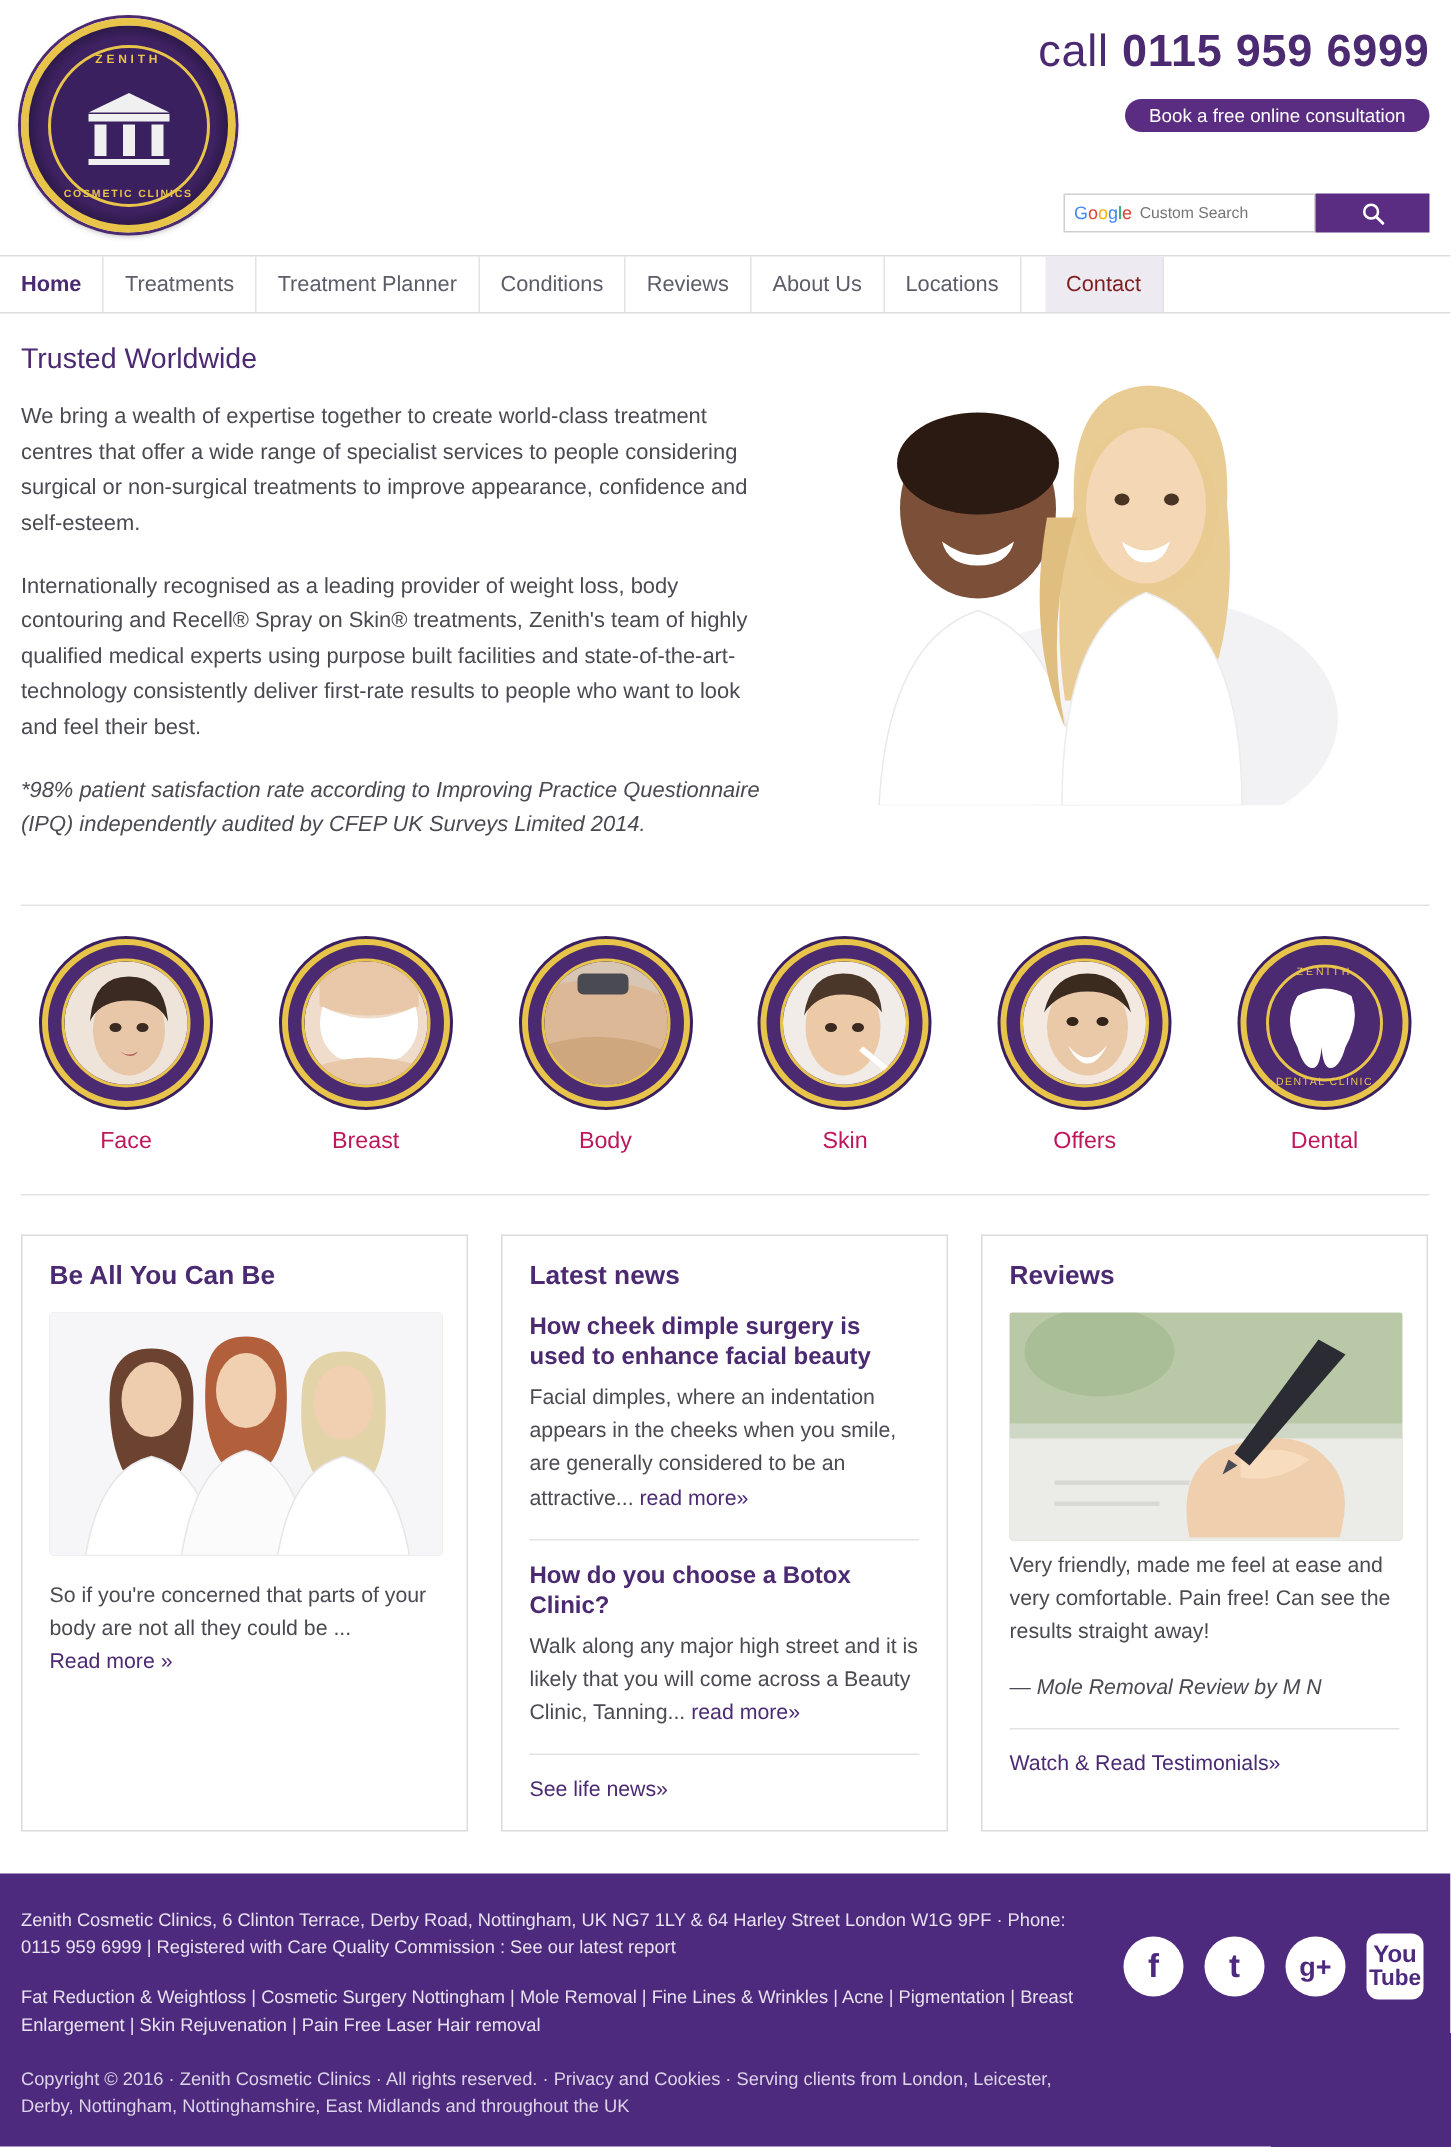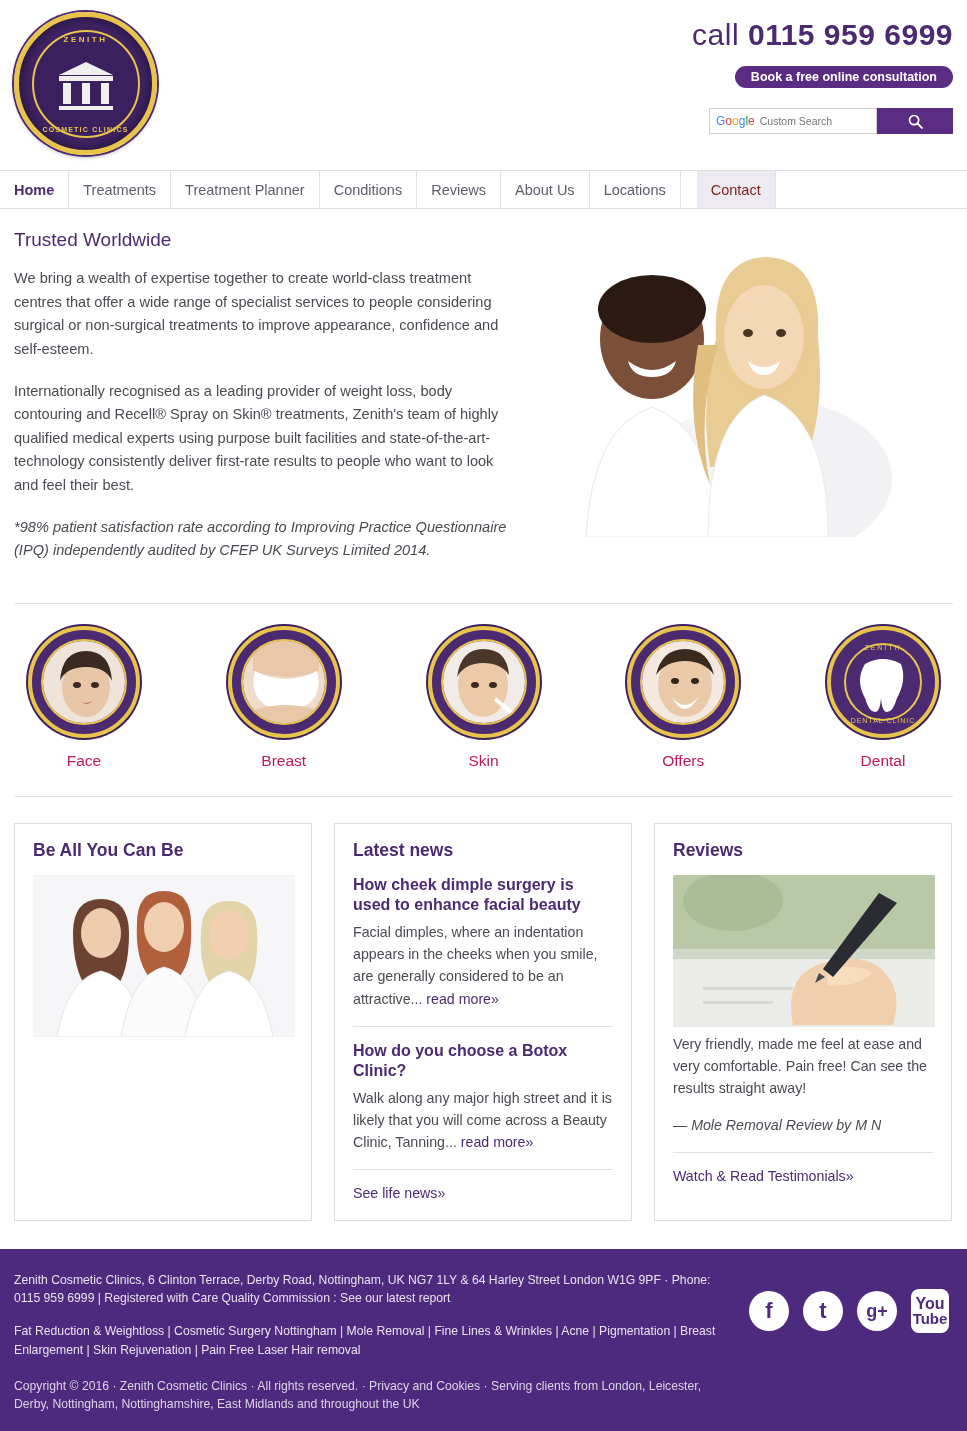--- a/index.html
+++ b/index.html
@@ -54,24 +54,24 @@
   .phone {
     position: absolute; right: 14px; top: 18px;
     font-size: 30px; color: #4b2a72; font-weight: normal;
     letter-spacing: .5px;
   }
   .phone b { font-weight: bold; }
   .book-btn {
     position: absolute; right: 14px; top: 66px;
     background: #5a2d82; color: #fff; border: none;
     border-radius: 11px; padding: 4px 16px; font-size: 12.5px;
-    cursor: pointer; font-family: "Liberation Sans", sans-serif; font-weight: bold;
+    cursor: pointer; font-family: "Liberation Sans", sans-serif;
   }
   .searchwrap {
-    position: absolute; right: 14px; top: 108px;
+    position: absolute; right: 14px; top: 129px;
     display: flex; align-items: stretch;
   }
   .searchbox {
     width: 168px; height: 26px; border: 1px solid #cfcfcf; background: #fff;
     display: flex; align-items: center; padding: 0 6px; gap: 3px;
   }
   .g-logo { font-size: 12px; color: #777; }
   .g-logo .b { color: #4285f4; } .g-logo .r { color: #db4437; }
   .g-logo .y { color: #f4b400; } .g-logo .g { color: #0f9d58; }
   .searchbox input {
@@ -295,20 +295,33 @@
               <rect width="86" height="86" fill="#f0dccb"></rect>
               <path d="M10 0 h66 v30 q-33 12 -66 0z" fill="#e9c7a9"></path>
               <path d="M12 30 q31 16 62 0 q6 22 -10 34 q-21 8 -42 0 q-16 -12 -10 -34z" fill="#ffffff"></path>
               <path d="M8 70 q35 -12 70 0 v16 h-70z" fill="#e9c7a9"></path>
             </svg>
         </div>
       </div>
       <div class="cat-label">Breast</div>
     </div>
 
+    <div class="cat">
+      <div class="cat-circle">
+        <div class="cat-photo">
+          <svg width="86" height="86" viewBox="0 0 86 86">
+              <rect width="86" height="86" fill="#d8c6b4"></rect>
+              <path d="M0 18 q40 -14 86 8 v60 h-86z" fill="#dcb896"></path>
+              <rect x="22" y="8" width="34" height="14" rx="4" fill="#4a4a52"></rect>
+              <path d="M0 56 q43 -14 86 6 v24 h-86z" fill="#cfa77f"></path>
+            </svg>
+        </div>
+      </div>
+      <div class="cat-label">Body</div>
+    </div>
 
     <div class="cat">
       <div class="cat-circle">
         <div class="cat-photo">
           <svg width="86" height="86" viewBox="0 0 86 86">
               <rect width="86" height="86" fill="#f1ece8"></rect>
               <ellipse cx="40" cy="44" rx="25" ry="32" fill="#eccaa8"></ellipse>
               <path d="M14 36 q4 -28 26 -28 q24 0 26 26 q-8 -12 -26 -12 q-18 0 -26 14z" fill="#4b362a"></path>
               <ellipse cx="32" cy="44" rx="4" ry="3" fill="#3a2a22"></ellipse>
               <ellipse cx="50" cy="44" rx="4" ry="3" fill="#3a2a22"></ellipse>
@@ -366,20 +379,21 @@
             <path d="M104 48 q0 -32 27 -32 q27 0 27 32 q2 38 -12 54 l-30 0 q-14 -18 -12 -54z" fill="#b2603c"></path>
             <ellipse cx="131" cy="52" rx="20" ry="25" fill="#f0d0b0"></ellipse>
           <ellipse cx="196" cy="62" rx="26" ry="30" fill="#eac8a8"></ellipse>
             <path d="M168 58 q0 -32 28 -32 q28 0 28 32 q2 38 -12 56 l-32 0 q-14 -20 -12 -56z" fill="#e3d3a9"></path>
             <ellipse cx="196" cy="60" rx="20" ry="25" fill="#f0d0b0"></ellipse>
           <path d="M24 162 q10 -58 44 -66 q34 8 44 66z" fill="#ffffff" stroke="#e6e6ea"></path>
           <path d="M88 162 q10 -62 43 -70 q33 8 43 70z" fill="#fbfbfc" stroke="#e6e6ea"></path>
           <path d="M152 162 q10 -58 44 -66 q34 8 44 66z" fill="#ffffff" stroke="#e6e6ea"></path>
         </svg>
       </div>
+      <p><span>So if you're concerned that parts of your body are not all they could be ...</span><br><a href="#">Read more »</a></p>
     </div>
 
     <div class="panel p2">
       <h2>Latest news</h2>
       <div class="news-title">How cheek dimple surgery is used to enhance facial beauty</div>
       <p><span>Facial dimples, where an indentation appears in the cheeks when you smile, are generally considered to be an attractive...</span> <a href="#">read more»</a></p>
       <div class="news-sep"></div>
       <div class="news-title">How do you choose a Botox Clinic?</div>
       <p><span>Walk along any major high street and it is likely that you will come across a Beauty Clinic, Tanning...</span> <a href="#">read more»</a></p>
       <div class="news-sep"></div>

